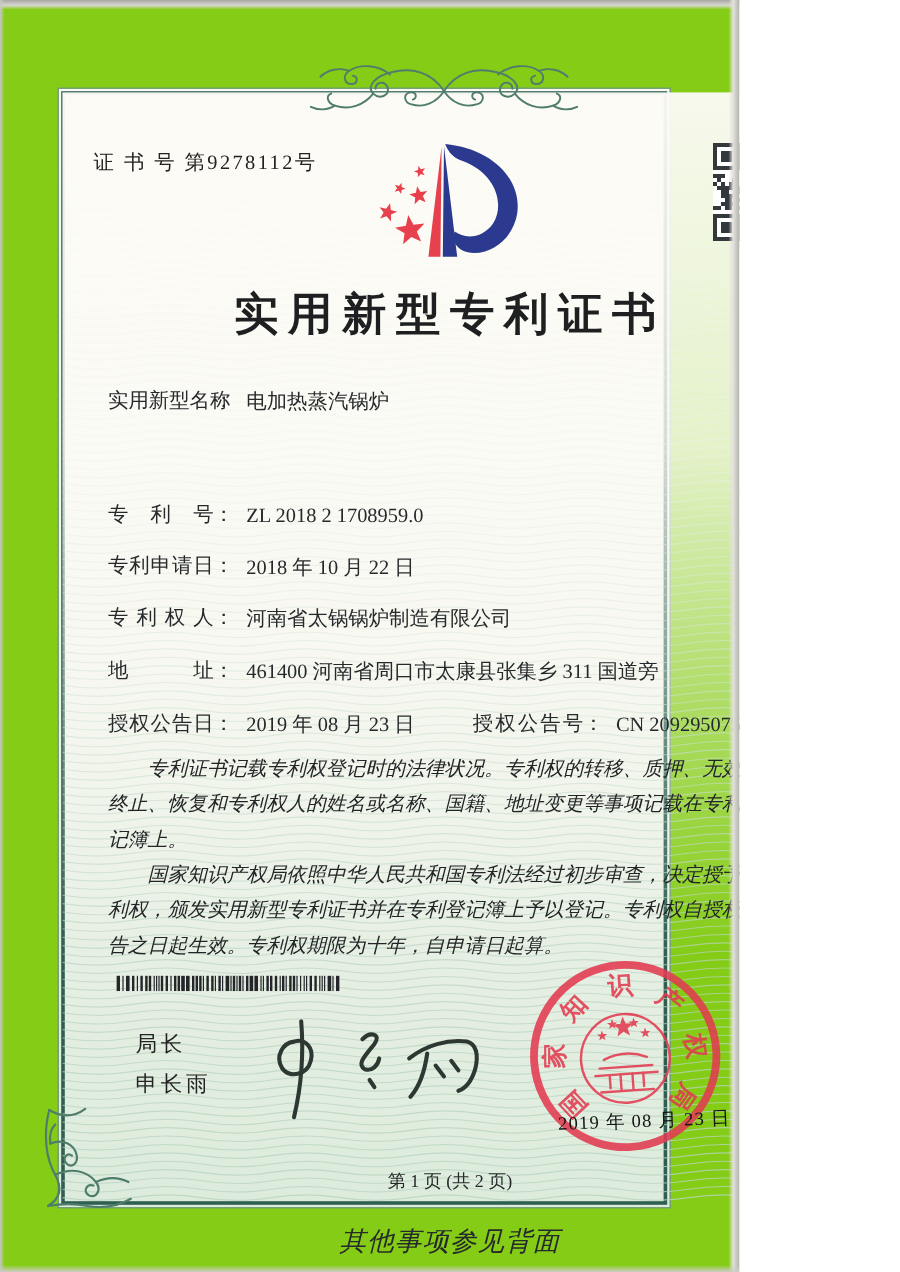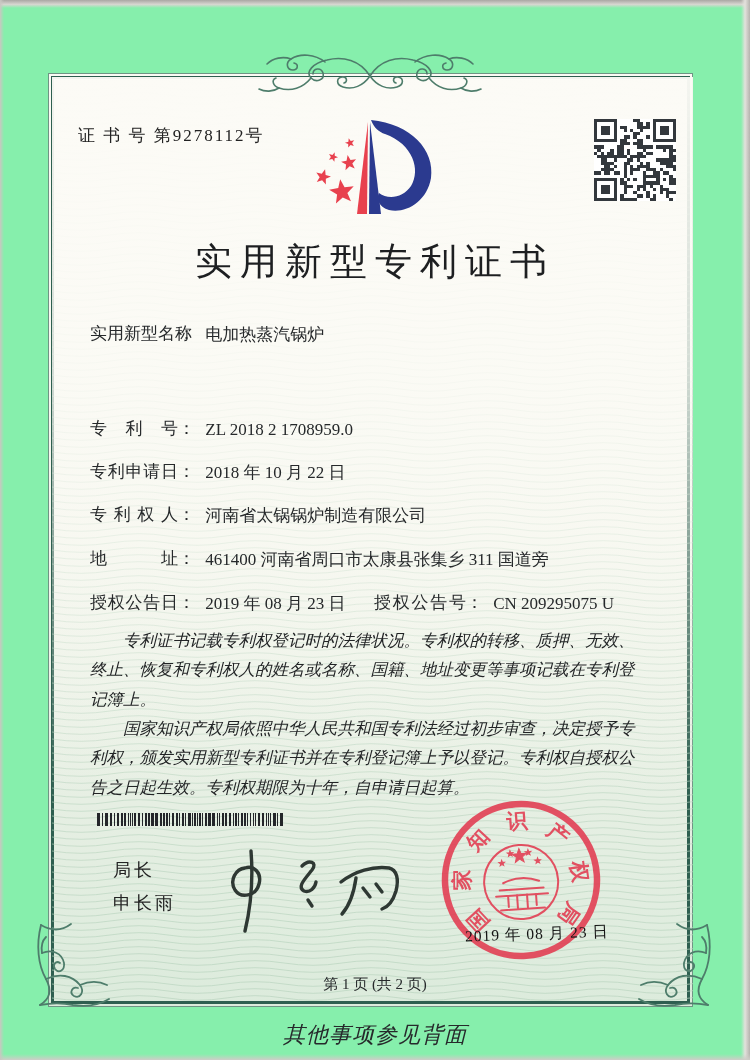--- a/index.html
+++ b/index.html
@@ -1,18 +1,18 @@
 <!DOCTYPE html>
 <html style="--border-green: #2e5f50; --ornament-green: #4e7d6b; --seal-red: #e23b50; --logo-red: #e8414e; --logo-blue: #2b3a8f; --ink: #2e3833;"><head>
 <meta charset="utf-8">
 <style>
   html,body{margin:0;padding:0;background:#ffffff;}
   .paper{
-    position:relative;width:750px;height:1060px;overflow:hidden;
-    background:#86efac;
+    position:relative;width:616px;height:1060px;overflow:hidden;
+    background:#84cc16;
     font-family:"Liberation Serif","DejaVu Serif",serif;
     color:#26292b;
   }
   
   .edge-top{position:absolute;left:0;top:0;width:750px;height:8px;
     background:linear-gradient(180deg,#a9a7a3,#d8d6d1 55%,rgba(252,251,245,0));}
   .edge-right{position:absolute;right:0;top:0;width:9px;height:1060px;
     background:linear-gradient(270deg,#b5b3ae,#e3e1dc 55%,rgba(252,251,245,0));}
   .edge-bottom{position:absolute;left:0;bottom:0;width:750px;height:6px;
     background:linear-gradient(0deg,#cfcdc8,rgba(252,251,245,0));}
@@ -31,25 +31,25 @@
   .ornament{position:absolute;color:var(--ornament-green,#4e7d6b);}
   .orn-top{left:255px;top:50px;}
   .orn-bl{left:31px;top:923px;}
   .orn-br{left:622px;top:923px;transform:scaleX(-1);}
 
   .cert-no{position:absolute;left:78px;top:124px;font-size:17px;letter-spacing:2px;color:#222;}
   .logo{position:absolute;left:293px;top:110px;}
   .qr{position:absolute;left:594px;top:119px;width:82px;height:82px;}
 
   .title{position:absolute;left:0;top:237px;width:750px;text-align:center;
-    font-size:37px;font-weight:400;letter-spacing:8px;color:#1d1f21;}
+    font-size:37px;font-weight:700;letter-spacing:8px;color:#1d1f21;}
 
   .row{position:absolute;left:90px;font-size:17px;color:#26292b;white-space:nowrap;}
   .lbl{display:inline-block;width:88px;text-align:justify;text-align-last:justify;vertical-align:top;}
-  .lbl2{display:inline-block;width:92px;text-align:justify;text-align-last:justify;vertical-align:top;}
+  .lbl2{display:inline-block;width:92px;text-align:justify;text-align-last:justify;vertical-align:top;margin-left:20px;}
   .val{display:inline-block;margin-left:6px;vertical-align:top;white-space:pre-line;line-height:1.55;}
   .grant-no-group{position:absolute;left:284px;top:0;}
 
   .paras{position:absolute;left:90px;top:626px;width:548px;font-size:16.5px;line-height:1.78;
     font-style:italic;color:#222426;}
   .paras p{margin:0;text-indent:2em;}
 
   .barcode{position:absolute;left:97px;top:813px;width:186px;height:13px;}
   .signer-title{position:absolute;left:113px;top:858px;font-size:18px;letter-spacing:3px;color:#222;}
   .signer-name{position:absolute;left:113px;top:891px;font-size:18px;letter-spacing:3px;color:#222;}

